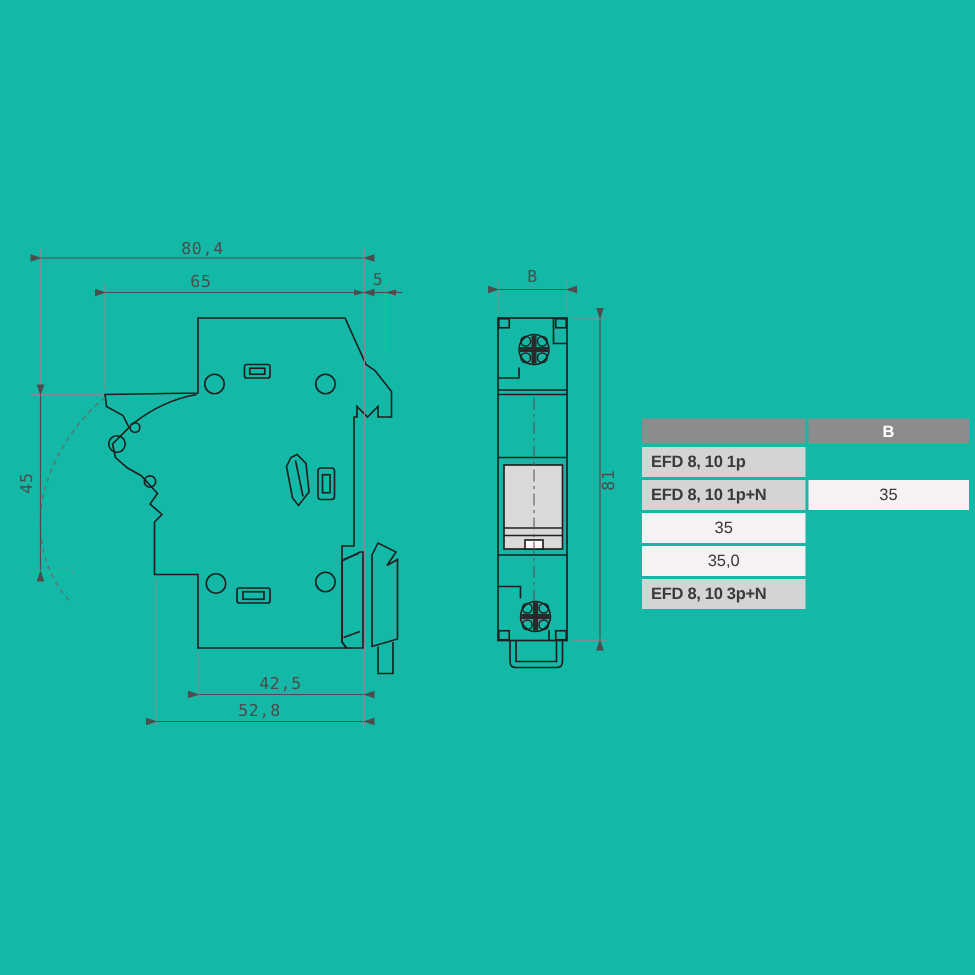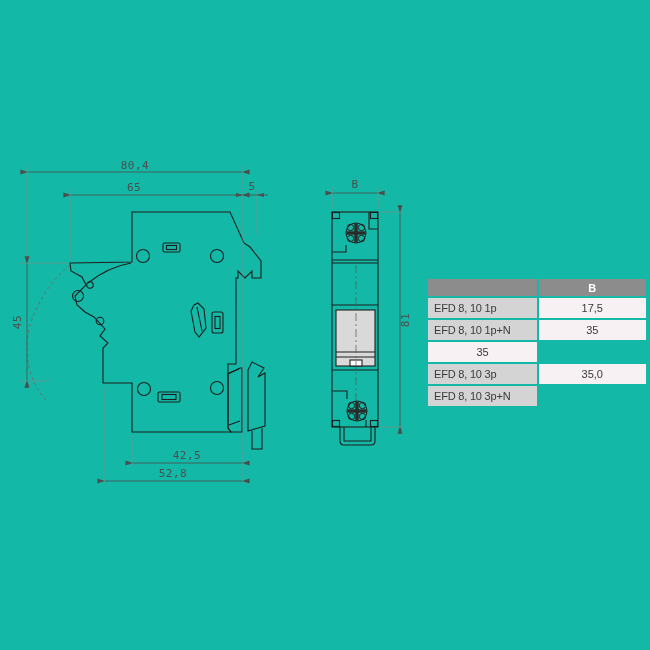--- a/index.html
+++ b/index.html
@@ -7,21 +7,21 @@
          font-family:"Liberation Sans",sans-serif;}
   .drawing-svg{position:absolute;left:0;top:0;}
 
   
   .b-table{position:absolute;left:428px;top:279px;width:218px;}
   .t-row,.t-head{display:grid;grid-template-columns:109px 1fr;column-gap:1.6px;margin-bottom:1.6px;}
   .t-cell{box-sizing:border-box;display:flex;align-items:center;}
   .t-head .t-cell{height:17px;background:#8c8c8c;}
   .t-val-head{justify-content:center;color:#ffffff;font-weight:bold;font-size:11px;}
   .t-row .t-cell{height:20.5px;font-size:11px;color:#3a3a3a;}
-  .t-product{background:#d4d4d4;font-weight:normal;padding-left:6px;letter-spacing:-0.2px;}
+  .t-product{background:#d4d4d4;font-weight:bold;padding-left:6px;letter-spacing:-0.2px;}
   .t-value{background:#f7f1f4;justify-content:center;}
 
   
   text.dim{font-family:"DejaVu Sans Mono",monospace;font-size:11px;fill:#4d4d4d;letter-spacing:0.5px;}
 </style>
 </head>
 <body>
 
 <div class="stage">
 
@@ -147,31 +147,29 @@
     <text class="dim" transform="translate(409,320) rotate(-90)" text-anchor="middle">81</text>
   </svg>
 
   <div class="b-table">
     <div class="t-head">
       <div class="t-cell"></div>
       <div class="t-cell t-val-head">B</div>
     </div>
     <div class="t-row">
       <div class="t-cell t-product">EFD 8, 10 1p</div>
-      <div class="t-cell t-value">17,5</div>
     </div>
     <div class="t-row">
       <div class="t-cell t-product">EFD 8, 10 1p+N</div>
       <div class="t-cell t-value">35</div>
     </div>
     <div class="t-row">
       <div class="t-cell t-value">35</div>
     </div>
     <div class="t-row">
-      <div class="t-cell t-product">EFD 8, 10 3p</div>
       <div class="t-cell t-value">35,0</div>
     </div>
     <div class="t-row">
       <div class="t-cell t-product">EFD 8, 10 3p+N</div>
     </div>
   </div>
 
 </div>
 
 </body></html>

